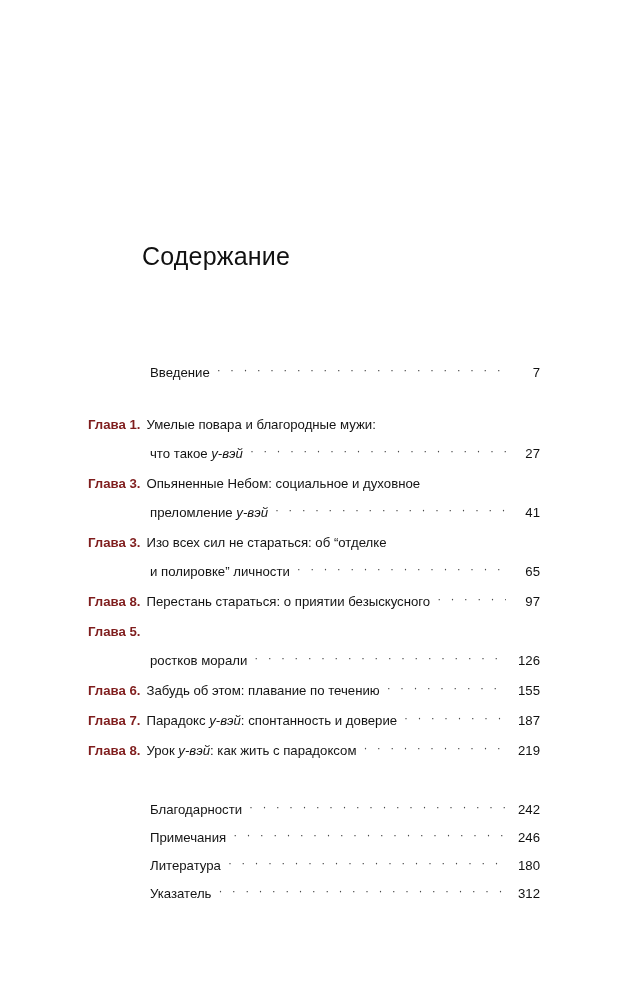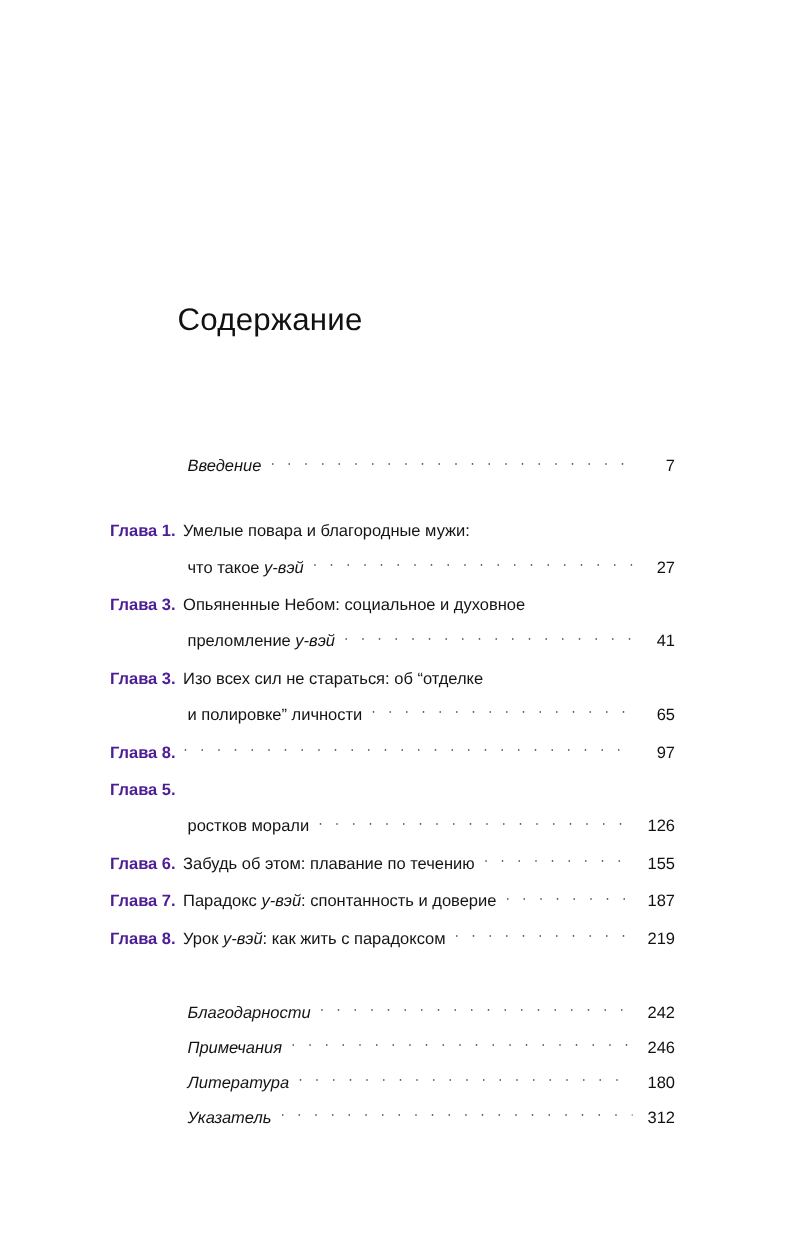--- a/index.html
+++ b/index.html
@@ -47,21 +47,21 @@
     display: flex;
     align-items: baseline;
     font-size: 13.2px;
     line-height: 29px;
     color: #141414;
     white-space: nowrap;
   }
 
   .entry .label {
     font-weight: 700;
-    color: #4c1d95;
+    color: #7f1d1d;
     flex: 0 0 auto;
     padding-right: 6px;
   }
 
   .entry .text {
     flex: 0 0 auto;
     padding-right: 7px;
   }
 
   .entry .dots {
@@ -83,21 +83,20 @@
     color: #111;
   }
 
   
   .entry.cont {
     padding-left: 62px;
   }
 
   
   .entry.matter .text {
-    font-style: italic;
     padding-left: 62px;
   }
 
   .em {
     font-style: italic;
   }
 
   .gap-intro { height: 22px; }
   .gap-matter { height: 30px; }
   .row-tight { line-height: 28px; }
@@ -144,20 +143,21 @@
       <span class="text">Изо всех сил не стараться: об “отделке</span>
     </div>
     <div class="entry cont">
       <span class="text">и полировке” личности</span>
       <span class="dots">· · · · · · · · · · · · · · · · · · · · · · · · · · · · · · · · · · · · · · · · · · · · · · · · · · · · · · · · · · · · · · · · · · · · · · · · · · · · · · · · · · · · · · · · · · · · · · ·</span>
       <span class="page-no">65</span>
     </div>
 
     <div class="entry">
       <span class="label">Глава 8.</span>
+      <span class="text">Перестань стараться: о приятии безыскусного</span>
       <span class="dots">· · · · · · · · · · · · · · · · · · · · · · · · · · · · · · · · · · · · · · · · · · · · · · · · · · · · · · · · · · · · · · · · · · · · · · · · · · · · · · · · · · · · · · · · · · · · · · ·</span>
       <span class="page-no">97</span>
     </div>
 
     <div class="entry">
       <span class="label">Глава 5.</span>
     </div>
     <div class="entry cont">
       <span class="text">ростков морали</span>
       <span class="dots">· · · · · · · · · · · · · · · · · · · · · · · · · · · · · · · · · · · · · · · · · · · · · · · · · · · · · · · · · · · · · · · · · · · · · · · · · · · · · · · · · · · · · · · · · · · · · · ·</span>

